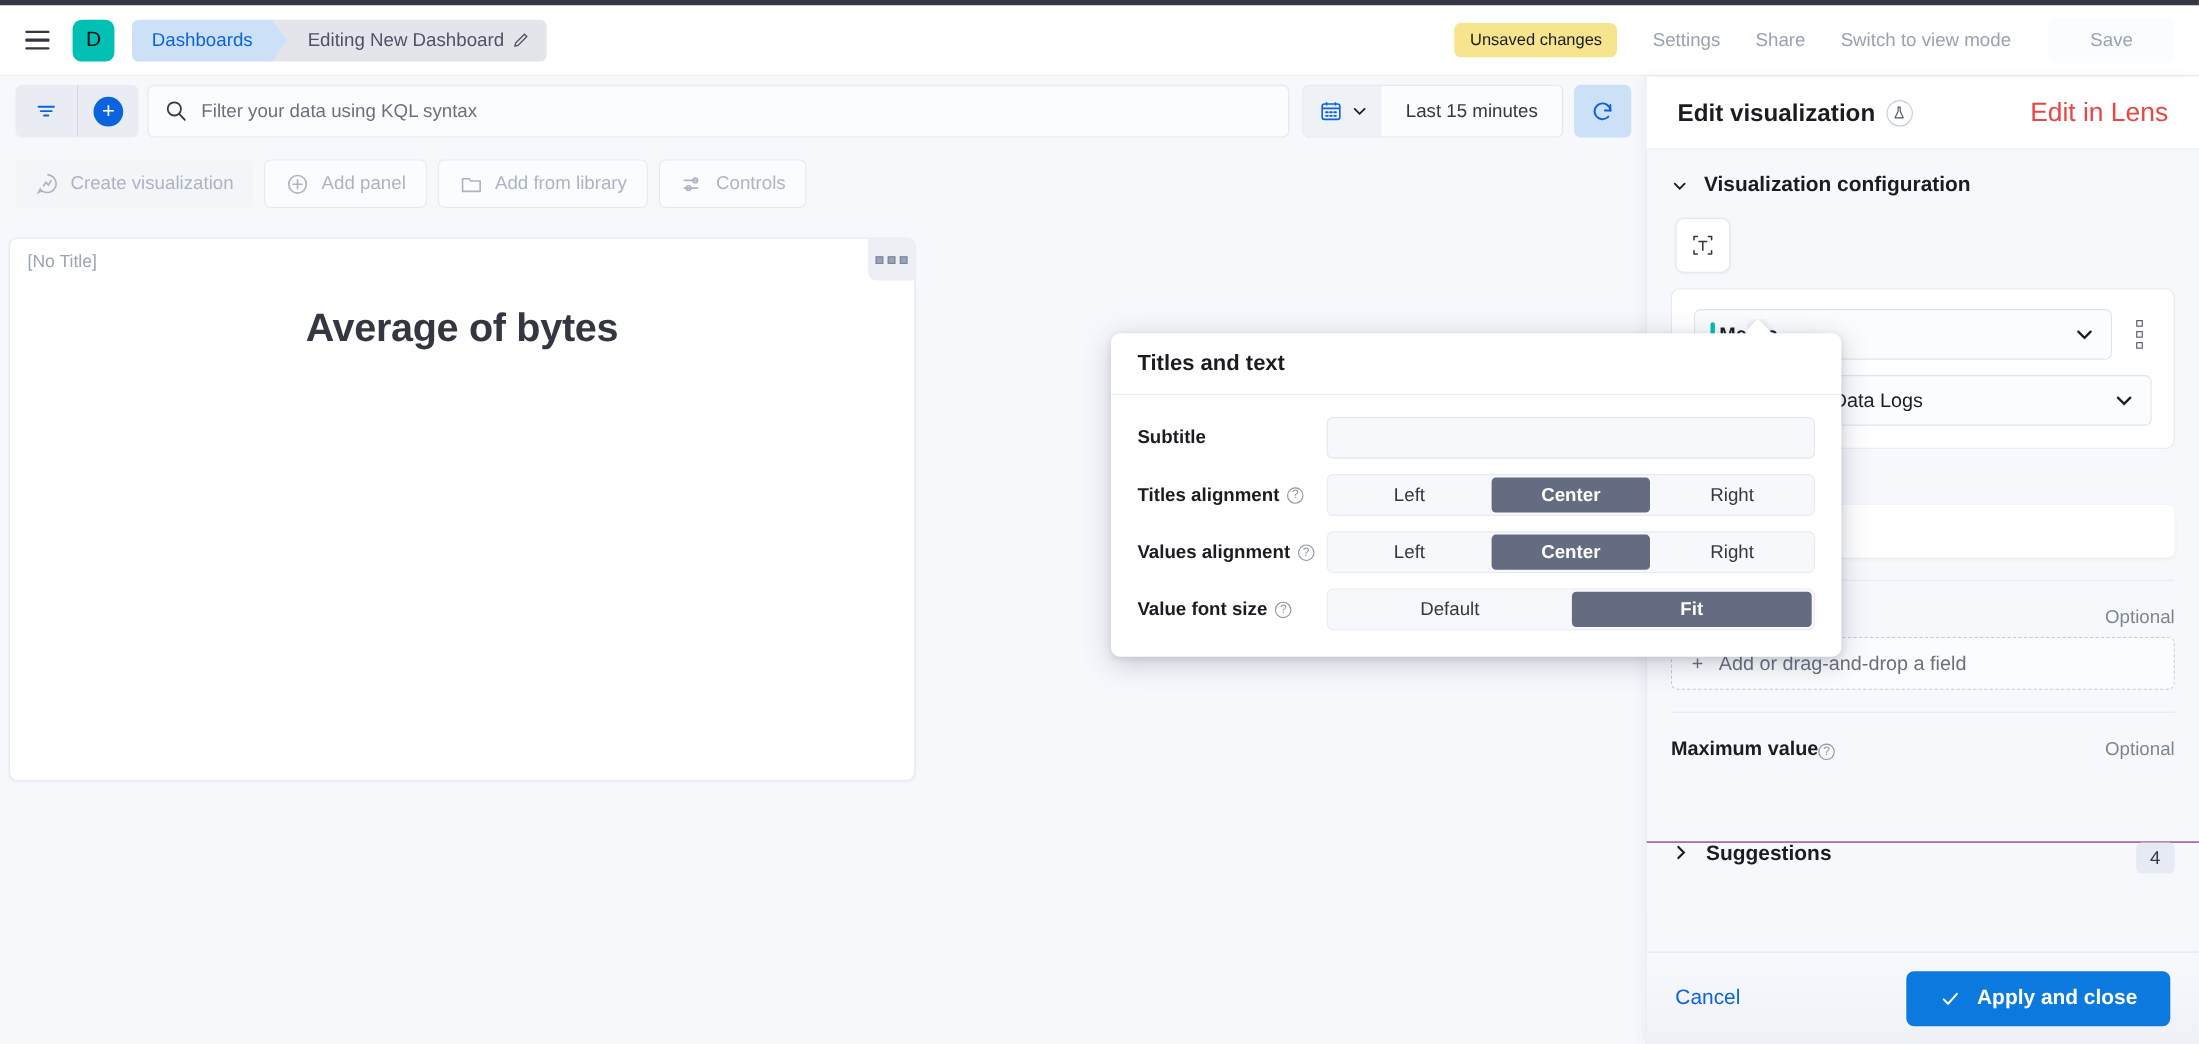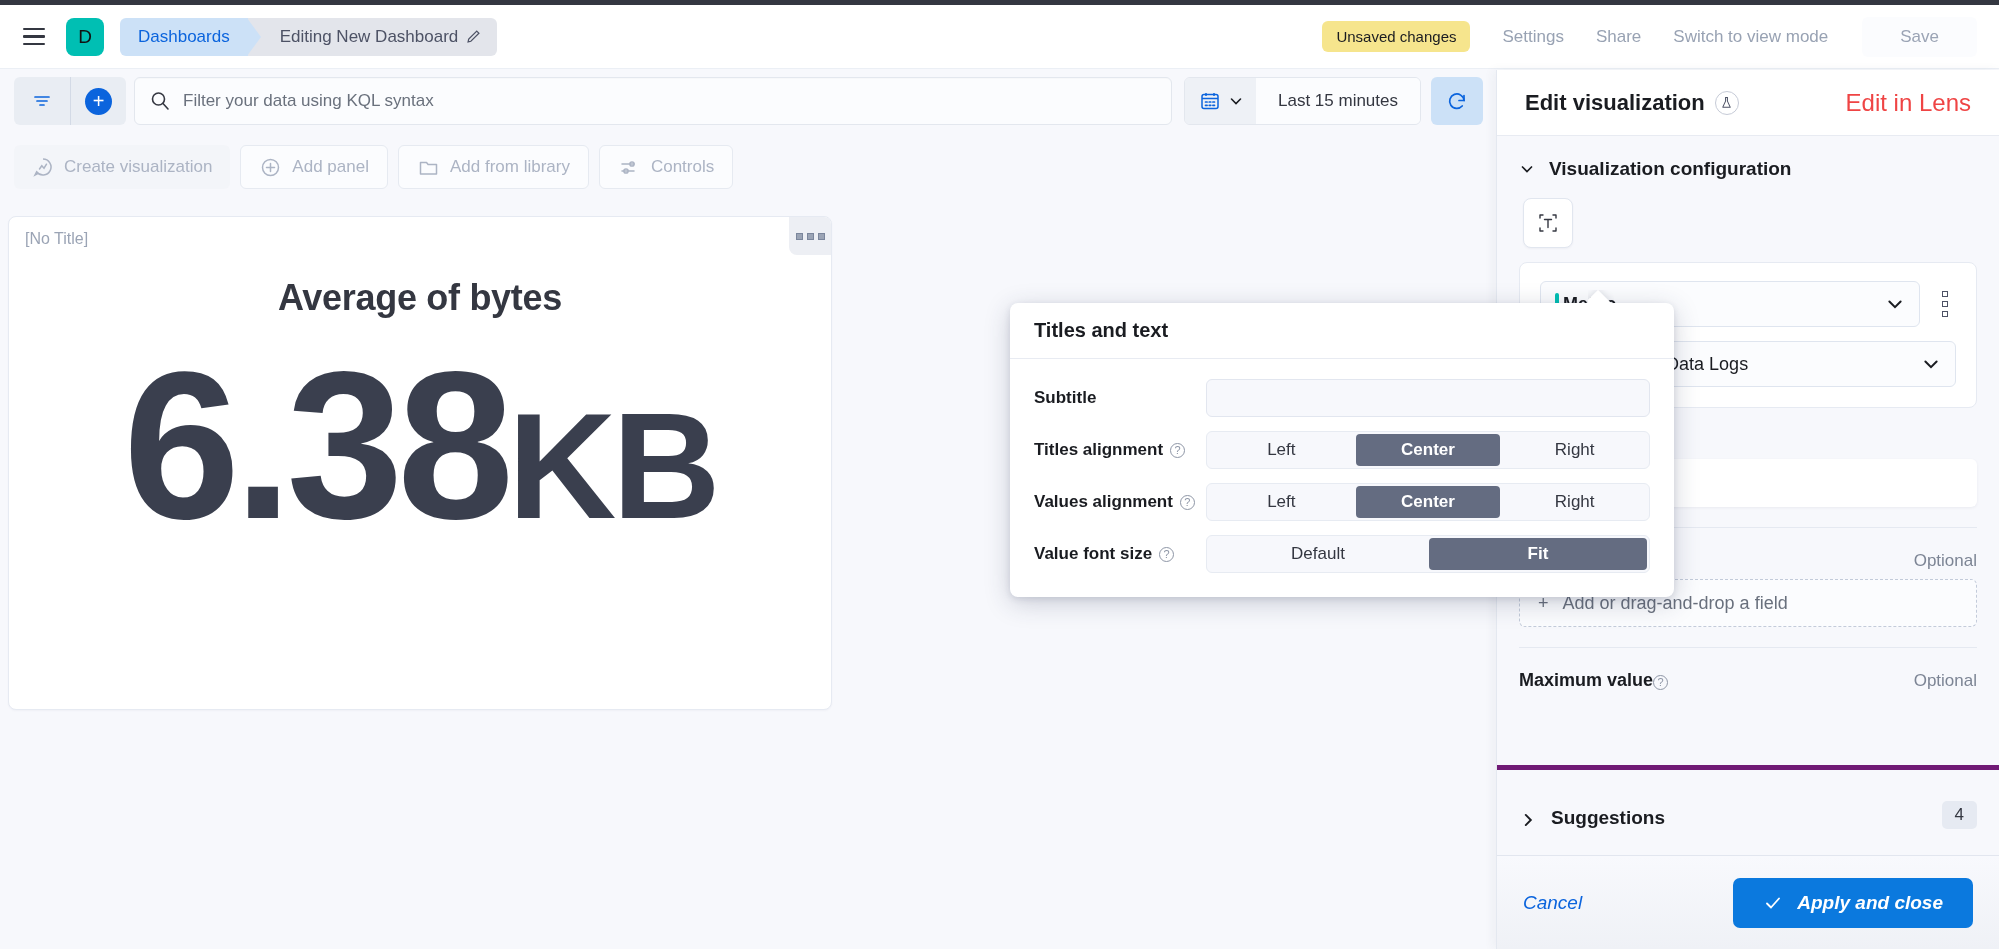--- a/index.html
+++ b/index.html
@@ -240,33 +240,33 @@
   }
   .field-dashed {
     margin: 0 22px; height: 48px; background:#FBFCFE; border:1px dashed #C3CBDA;
     border-radius:6px; display:flex; align-items:center; gap:14px; padding: 0 18px;
     font-size:18px; color:#69707D; cursor:pointer;
   }
   .hr-soft { margin: 20px 22px 0 22px; height:1px; background:#E5E9F1; }
 
   .suggestions-bar {
     position:absolute; bottom: 120px; left:0; right:0; height: 64px;
-    border-top: 5px solid #701a75; display:flex; align-items:flex-end; padding: 0 22px;
+    border-top: 1px solid #701a75; display:flex; align-items:flex-start; padding: 0 22px;
     cursor:pointer; background:#F7F8FC;
   }
   .sugg-label { font-size: 19px; font-weight:bold; color:#1A1C21; margin-left: 14px; }
   .sugg-count {
     margin-left:auto; background:#E6EAF2; color:#343741; font-size:17px;
     border-radius:5px; padding: 4px 13px;
   }
 
   .flyout-footer {
-    position:absolute; bottom:0; left:0; right:0; height: 94px;
+    position:absolute; bottom:0; left:0; right:0; height: 84px;
     border-top:1px solid #E2E6EF; background: linear-gradient(#F8F9FD,#EFF1F6);
-    display:flex; align-items:center; padding: 0 26px; font-style: italic;
+    display:flex; align-items:center; padding: 0 26px;
   }
   .cancel-btn { font-size:19px; color:#0B64DD; cursor:pointer; }
   .apply-btn {
     margin-left:auto; background:#0B79DE; color:#fff; font-size:19px; font-weight:bold;
     border-radius: 7px; padding: 14px 30px; display:flex; align-items:center; gap:14px;
     cursor:pointer; white-space:nowrap;
   }
 
   
   .popover {
@@ -436,24 +436,20 @@
         <span class="panel-title">[No Title]</span>
       </div>
       <div class="panel-menu">
         <i></i>
         <i></i>
         <i></i>
       </div>
 
       <div class="metric-body">
         <div class="metric-title">Average of bytes</div>
-        <div class="metric-value">
-          <span>6.38</span>
-            <span class="metric-unit">KB</span>
-        </div>
       </div>
     </div>
   </div>
 
   <div class="flyout">
 
     <div class="flyout-hdr">
       <div class="flyout-title">
         <span>Edit visualization</span>
         <span class="beaker">

